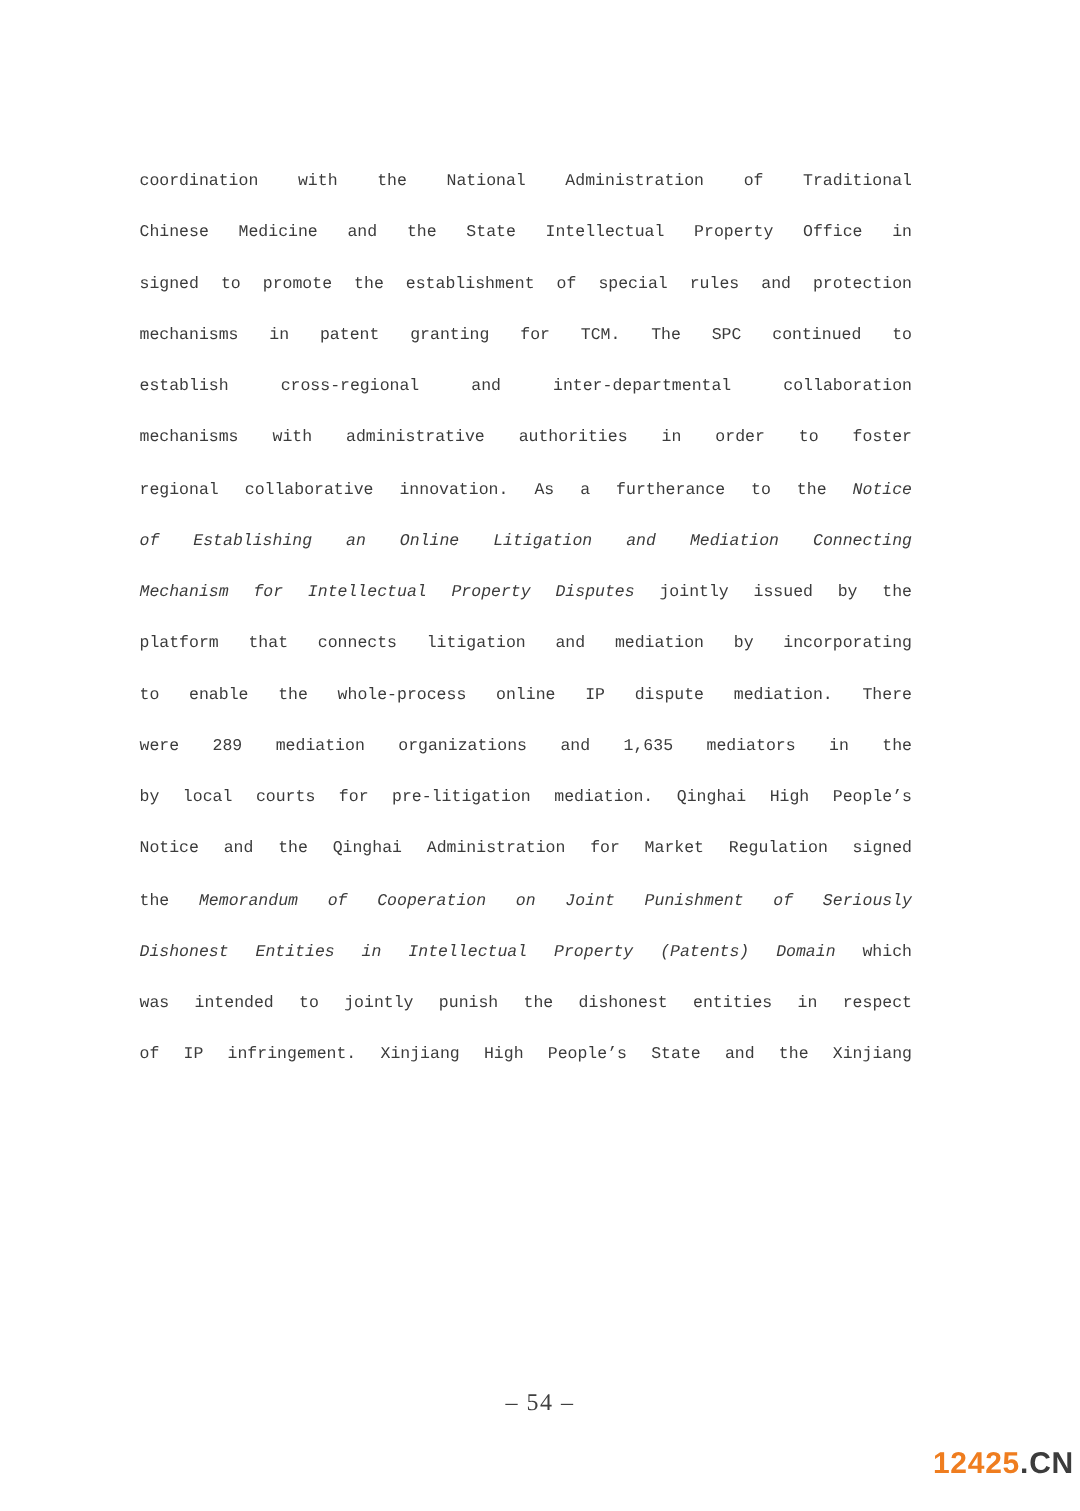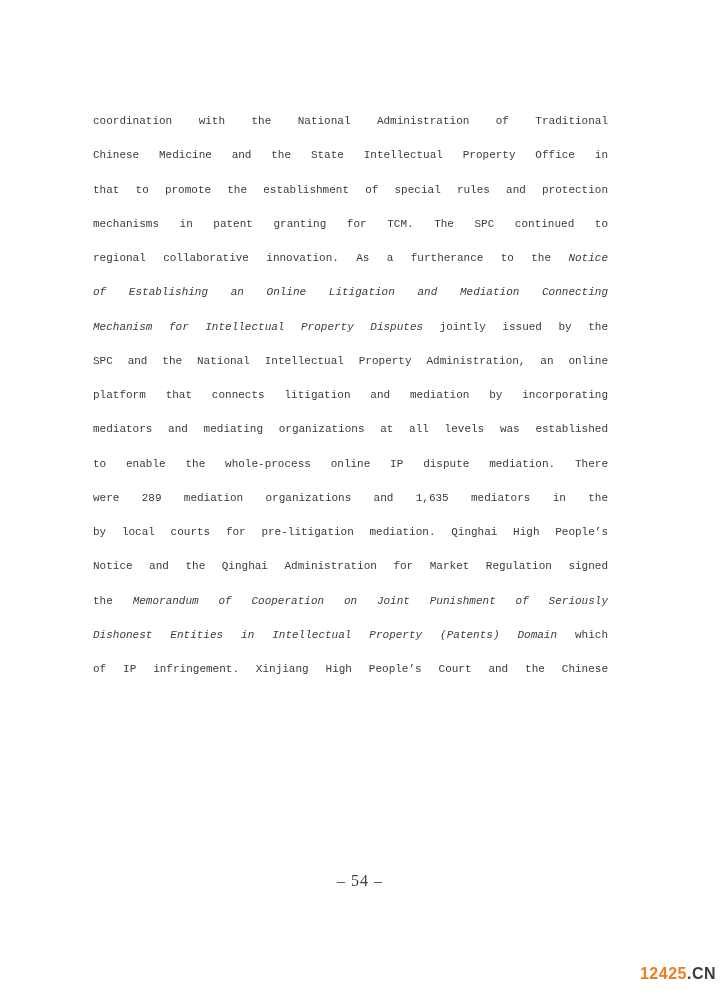--- a/index.html
+++ b/index.html
@@ -27,63 +27,64 @@
     text-align: justify;
     text-align-last: justify;
     line-height: 34.26px;
     height: 34.26px;
   }
   .line i {
     font-style: italic;
   }
   .page-number {
     position: absolute;
-    top: 872px;
+    top: 927px;
     left: 0;
     width: 100%;
     text-align: center;
     font-family: "Liberation Serif", serif;
     font-size: 16px;
     letter-spacing: 1px;
     color: #3f3f3f;
   }
   .watermark {
     position: absolute;
     top: 966px;
     right: 4px;
     font-family: "Liberation Sans", sans-serif;
     font-weight: 700;
-    font-size: 16px;
+    font-size: 20px;
     letter-spacing: 0.5px;
     line-height: 1;
   }
 </style>
 </head>
 <body>
 
 <div class="page">
 
   <div class="text-block" id="body-text">
       <div class="line"><span>coordination with the National Administration of Traditional</span></div>
       <div class="line"><span>Chinese Medicine and the State Intellectual Property Office in</span></div>
-      <div class="line"><span>that to promote the establishment of special rules and protection</span></div>
+      <div class="line"><span>signed to promote the establishment of special rules and protection</span></div>
       <div class="line"><span>mechanisms in patent granting for TCM. The SPC continued to</span></div>
+      <div class="line"><span>establish cross-regional and inter-departmental collaboration</span></div>
+      <div class="line"><span>mechanisms with administrative authorities in order to foster</span></div>
       <div class="line"><span>regional collaborative innovation. As a furtherance to the </span><i>Notice</i></div>
       <div class="line"><i>of Establishing an Online Litigation and Mediation Connecting</i></div>
       <div class="line"><i>Mechanism for Intellectual Property Disputes</i><span> jointly issued by the</span></div>
-      <div class="line"><span>SPC and the National Intellectual Property Administration, an online</span></div>
       <div class="line"><span>platform that connects litigation and mediation by incorporating</span></div>
-      <div class="line"><span>mediators and mediating organizations at all levels was established</span></div>
       <div class="line"><span>to enable the whole-process online IP dispute mediation. There</span></div>
       <div class="line"><span>were 289 mediation organizations and 1,635 mediators in the</span></div>
       <div class="line"><span>by local courts for pre-litigation mediation. Qinghai High People’s</span></div>
       <div class="line"><span>Notice and the Qinghai Administration for Market Regulation signed</span></div>
       <div class="line"><span>the </span><i>Memorandum of Cooperation on Joint Punishment of Seriously</i></div>
       <div class="line"><i>Dishonest Entities in Intellectual Property (Patents) Domain</i><span> which</span></div>
-      <div class="line"><span>of IP infringement. Xinjiang High People’s Court and the Chinese</span></div>
+      <div class="line"><span>was intended to jointly punish the dishonest entities in respect</span></div>
+      <div class="line"><span>of IP infringement. Xinjiang High People’s State and the Xinjiang</span></div>
     </div>
 
   <div class="page-number">– 54 –</div>
 
   <div class="watermark">
     <span id="wm-prefix" style="color: rgb(239, 125, 31);">12425</span><span id="wm-suffix" style="color: rgb(60, 60, 60);">.CN</span>
   </div>
 
 </div>
 

